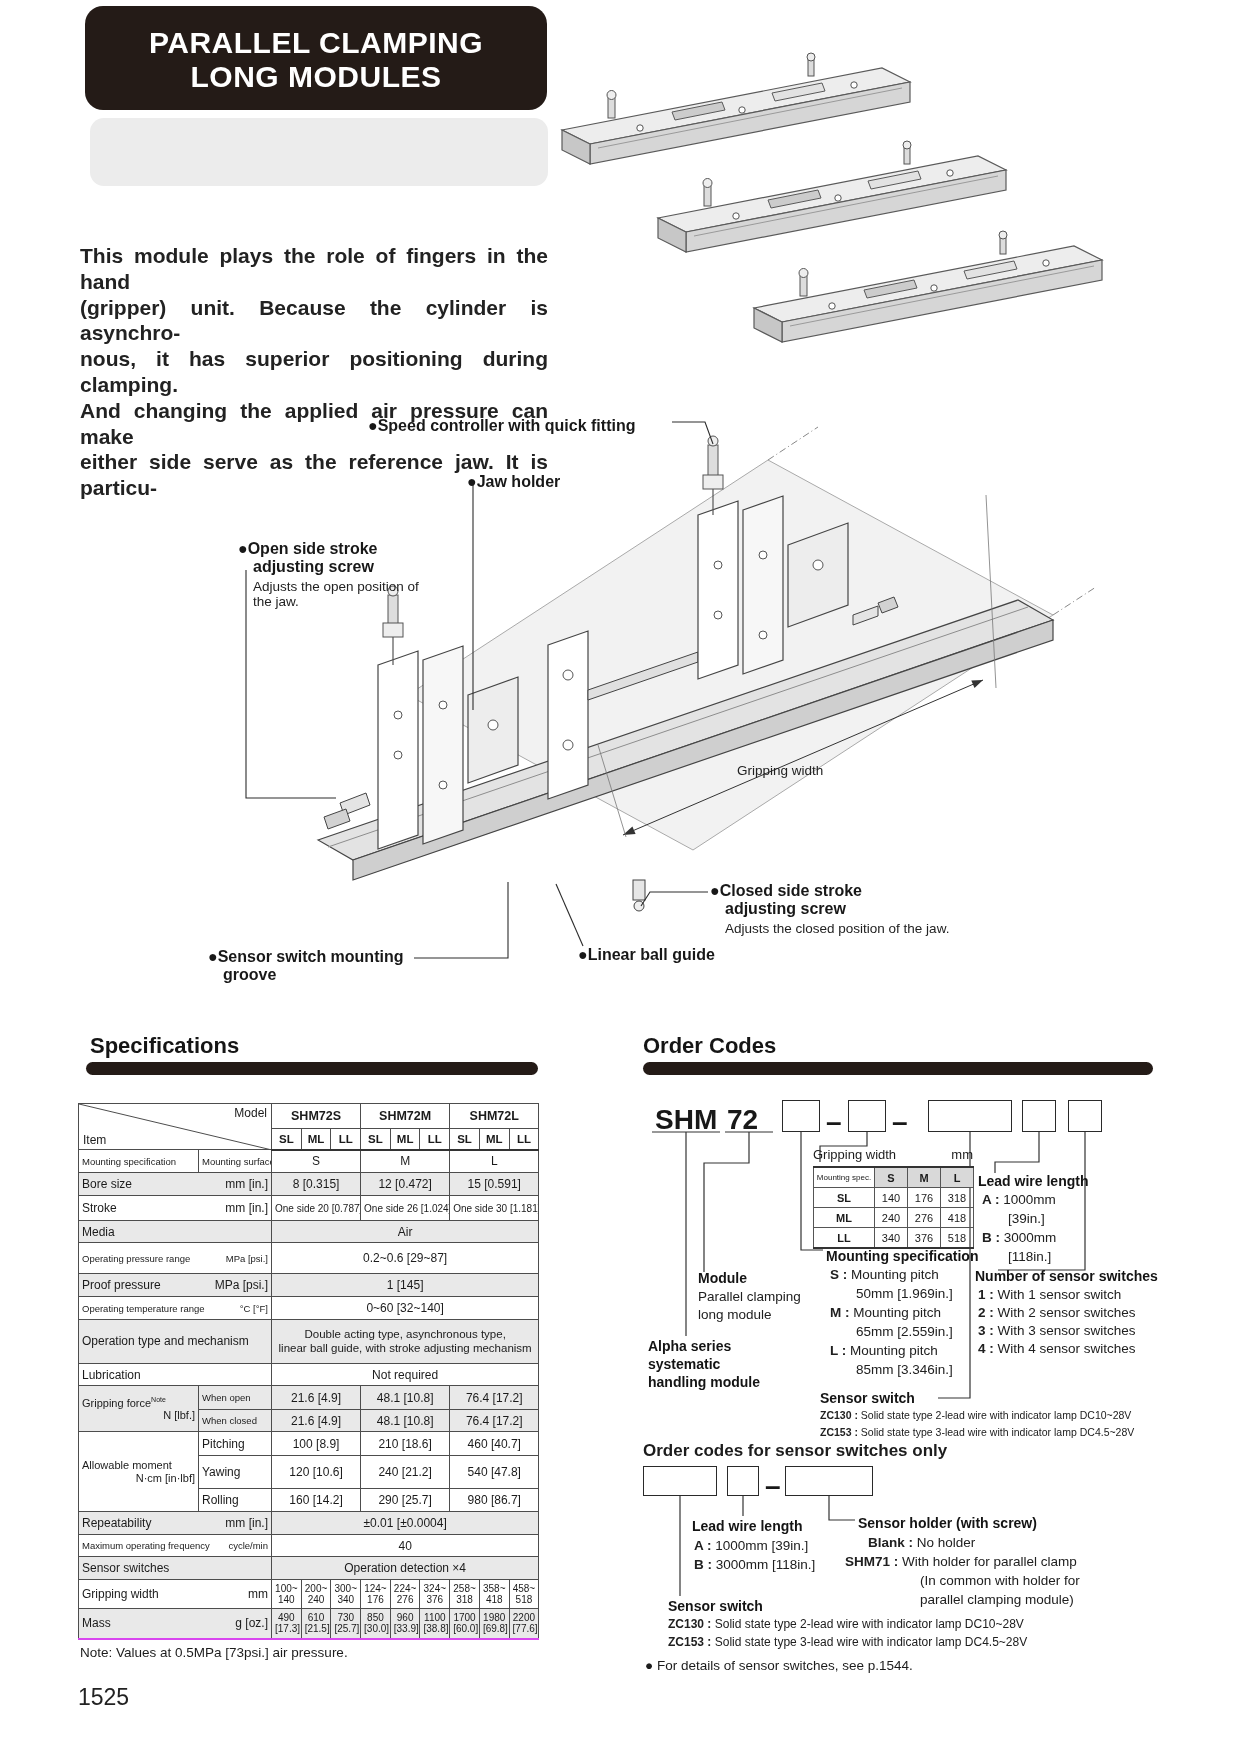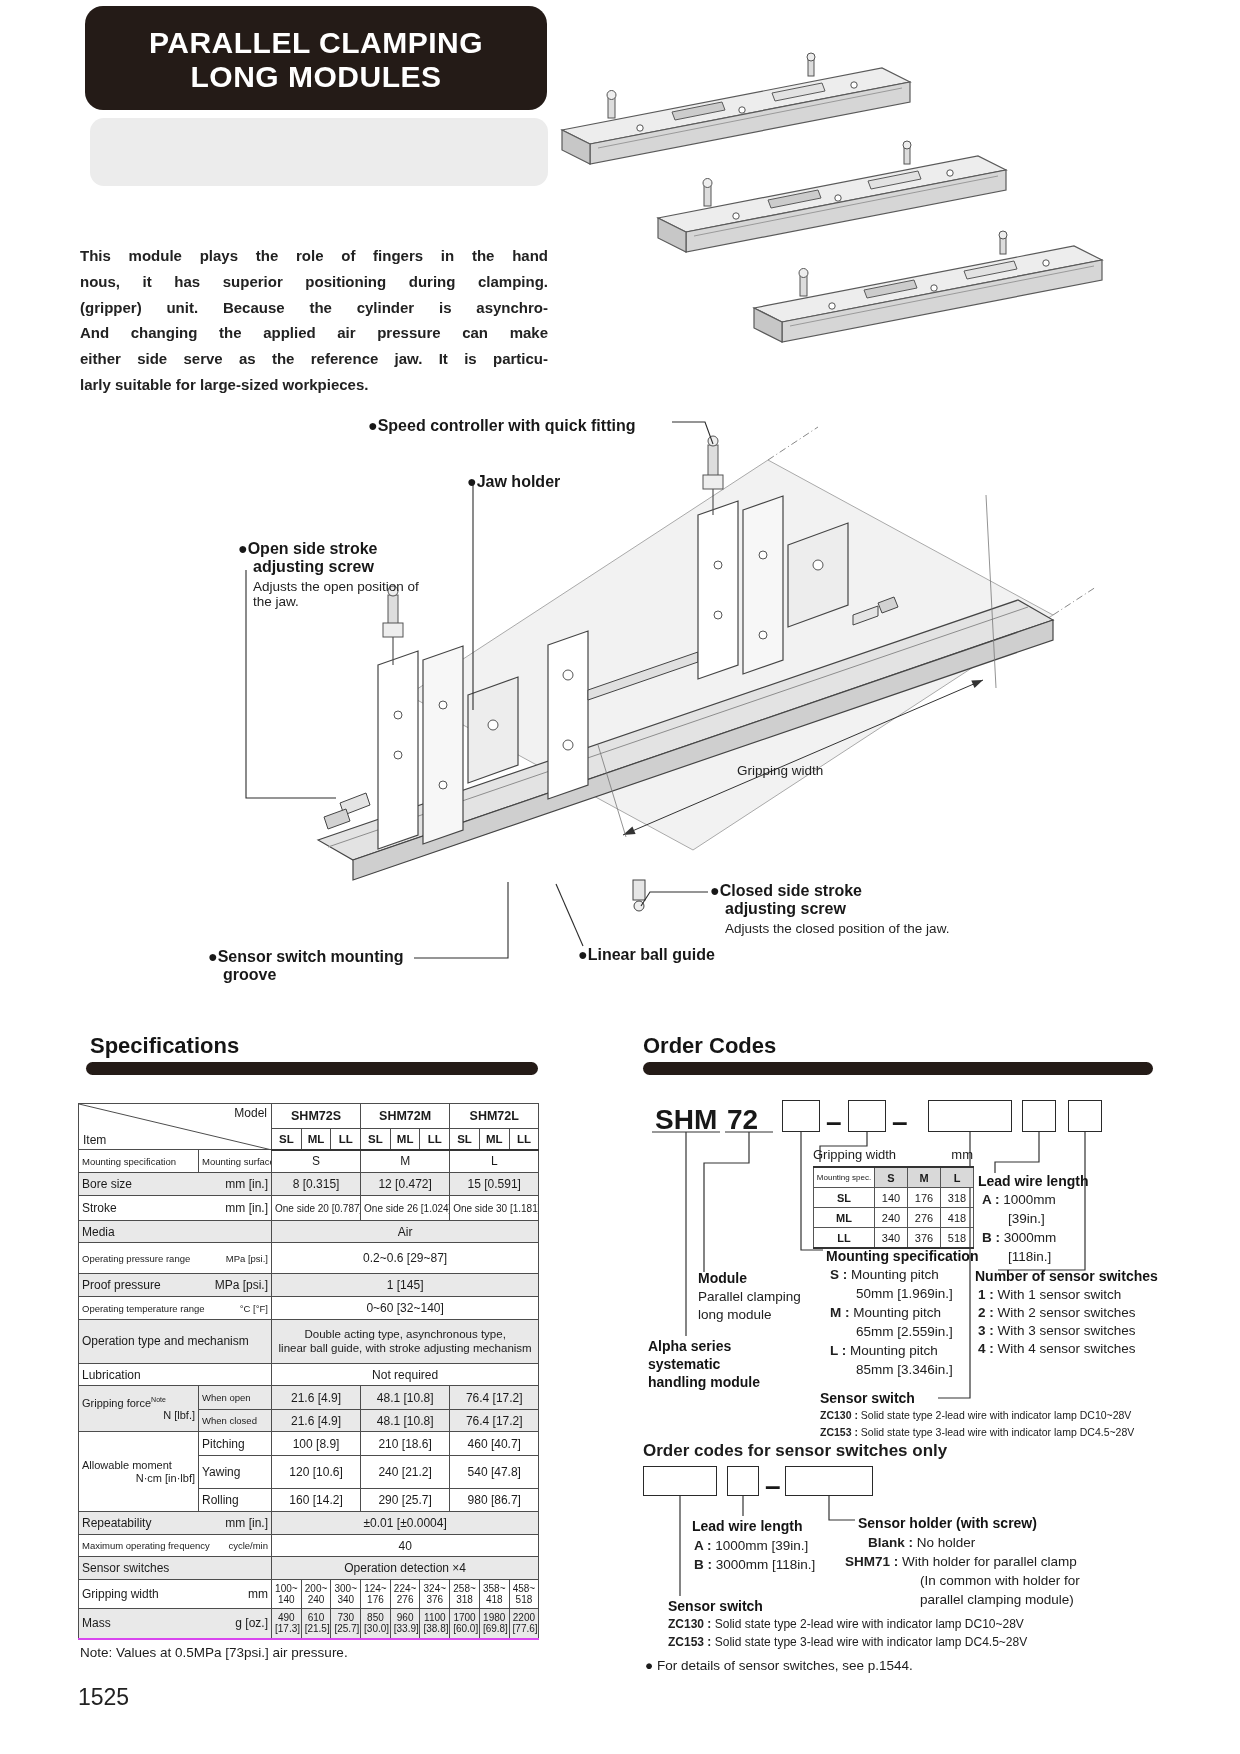--- a/index.html
+++ b/index.html
@@ -3,21 +3,21 @@
 <meta charset="utf-8">
 <style>
   html,body{margin:0;padding:0;}
   body{font-family:"Liberation Sans","DejaVu Sans",sans-serif;background:#ffffff;color:#1c1c1c;}
   .page{position:relative;width:1240px;height:1754px;background:#fff;overflow:hidden;}
   .abs{position:absolute;}
   
   .title-block{left:85px;top:6px;width:462px;height:104px;background:#241b17;border-radius:18px;
     color:#fff;text-align:center;font-weight:bold;font-size:30px;letter-spacing:.5px;line-height:34px;padding-top:20px;box-sizing:border-box;}
   .gray-box{left:90px;top:118px;width:458px;height:68px;background:#ececec;border-radius:14px;}
-  .intro{left:80px;top:243px;width:468px;font-size:15px;font-weight:bold;line-height:25.8px;color:#222;}
+  .intro{left:80px;top:243px;width:468px;font-size:21px;font-weight:bold;line-height:25.8px;color:#222;}
   .intro div{text-align:justify;text-align-last:justify;}
   .intro div:last-child{text-align-last:left;}
   
   .diagram{left:78px;top:400px;width:1100px;height:592px;}
   .diagram svg{position:absolute;left:0;top:0;}
   .co{position:absolute;white-space:nowrap;}
   .co-b{font-weight:bold;font-size:16px;color:#181818;}
   .co-d{font-size:13.5px;color:#222;}
   .note-line{left:80px;top:995px;font-size:14px;color:#222;white-space:nowrap;}
   
@@ -99,25 +99,24 @@
     <g>
         <use href="#modbar" x="108" y="106"></use>
       </g>
     <g>
         <use href="#modbar" x="204" y="196"></use>
       </g>
   </svg>
 
   <div class="abs intro">
     <div>This module plays the role of fingers in the hand</div>
+    <div>(gripper) unit. Because the cylinder is asynchro-</div>
     <div>nous, it has superior positioning during clamping.</div>
-    <div>(gripper) unit. Because the cylinder is asynchro-</div>
     <div>And changing the applied air pressure can make</div>
     <div>either side serve as the reference jaw. It is particu-</div>
-    <div>larly suitable for large-sized workpieces.</div>
   </div>
 
   <div class="abs diagram">
     <svg width="1100" height="592" viewBox="0 0 1100 592">
 
       <g>
         <polygon points="330,295 690,60 975,215 615,450" fill="#f2f2f2" stroke="#a9a9a9" stroke-width="1"></polygon>
         <line x1="690" y1="60" x2="740" y2="27" stroke="#888" stroke-width="1" stroke-dasharray="7,3,1,3"></line>
         <line x1="975" y1="215" x2="1018" y2="187" stroke="#888" stroke-width="1" stroke-dasharray="7,3,1,3"></line>
       </g>

